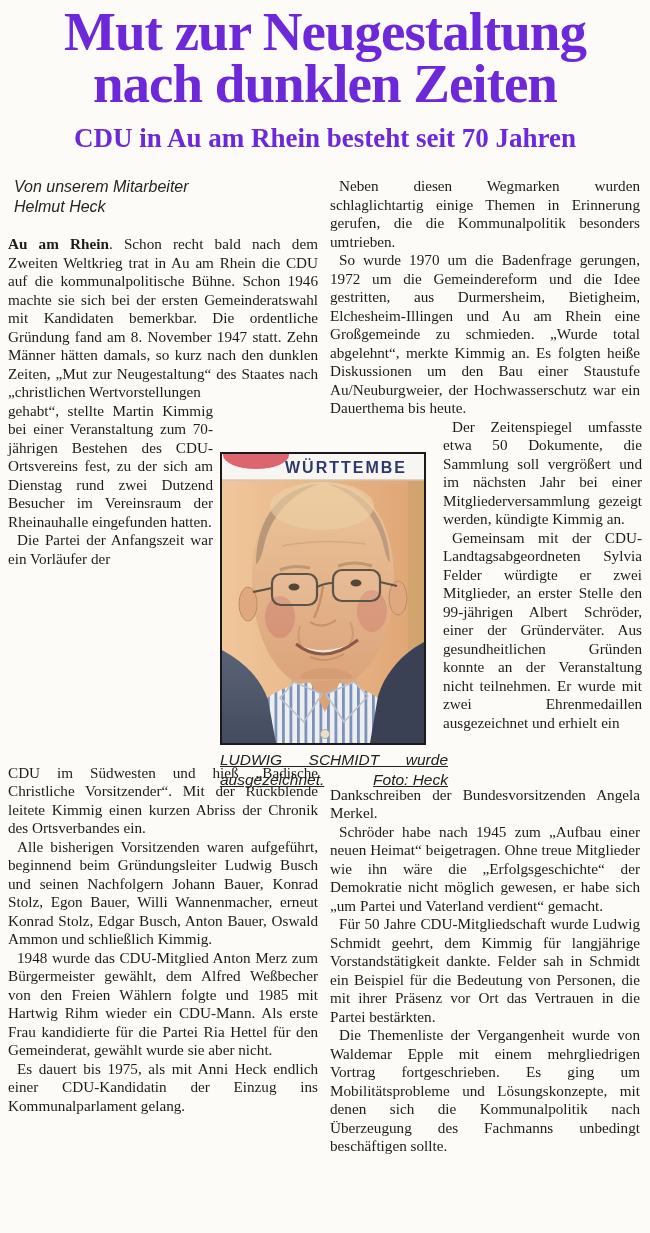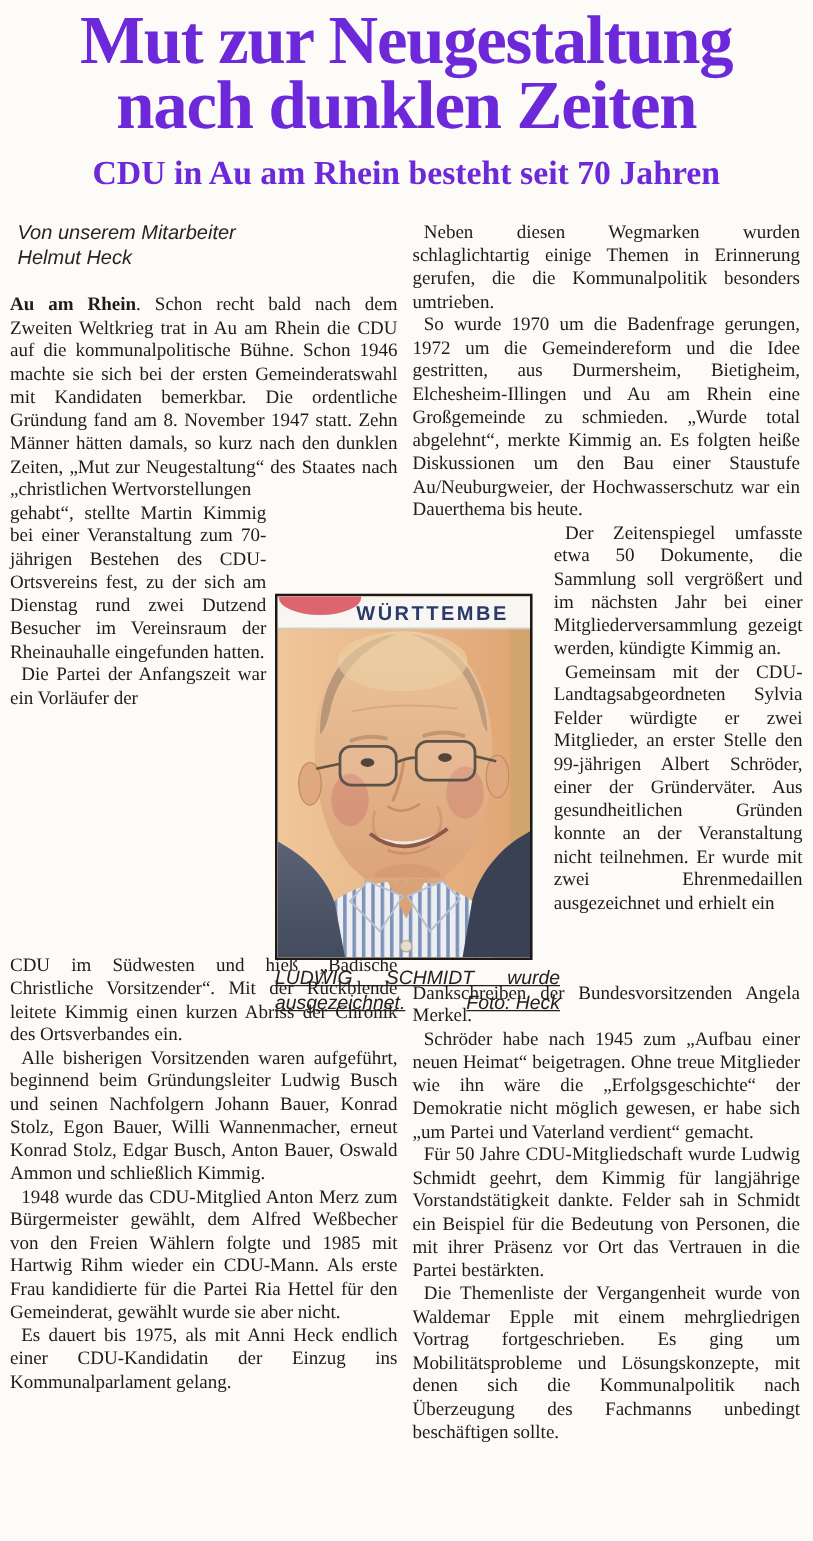--- a/index.html
+++ b/index.html
@@ -31,21 +31,21 @@
     font-family:"Liberation Sans",sans-serif;font-style:italic;
     font-size:16px;line-height:20px;margin:0 0 18px 6px;color:#262523;
   }
   p.body{
     margin:0;font-size:15.2px;line-height:18.5px;text-align:justify;
     hyphens:auto;-webkit-hyphens:auto;overflow-wrap:break-word;
   }
   p.indent{text-indent:9px;}
   .narrow-left-wrap{width:205px;min-height:362px;}
   .narrow-right-wrap{width:199px;margin-left:113px;min-height:368px;}
-  .photo-block{position:absolute;left:220px;top:475px;width:228px;}
+  .photo-block{position:absolute;left:220px;top:452px;width:228px;}
   .photo-frame{
     width:206px;height:293px;border:2px solid var(--photo-border);
     background:#e8c9a0;overflow:hidden;
   }
   .photo-frame svg{display:block;width:100%;height:100%;}
   .caption{
     margin-top:5px;font-family:"Liberation Sans",sans-serif;
     font-style:italic;font-size:15.5px;line-height:20px;color:#222120;text-decoration:underline;
   }
   .caption-l1{text-align:justify;text-align-last:justify;}

